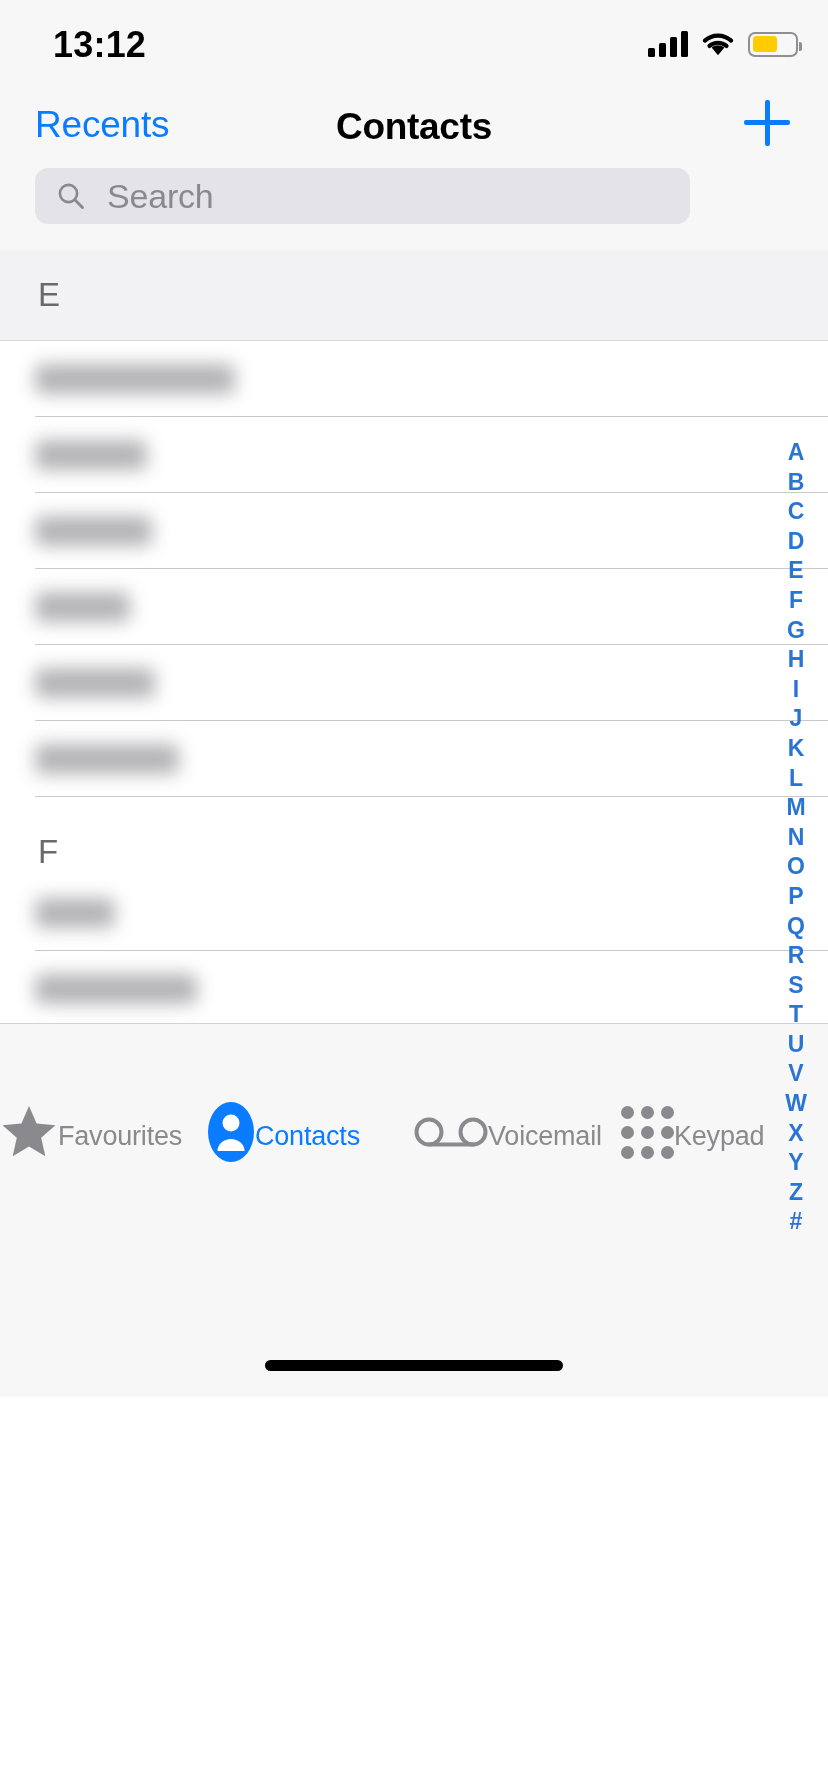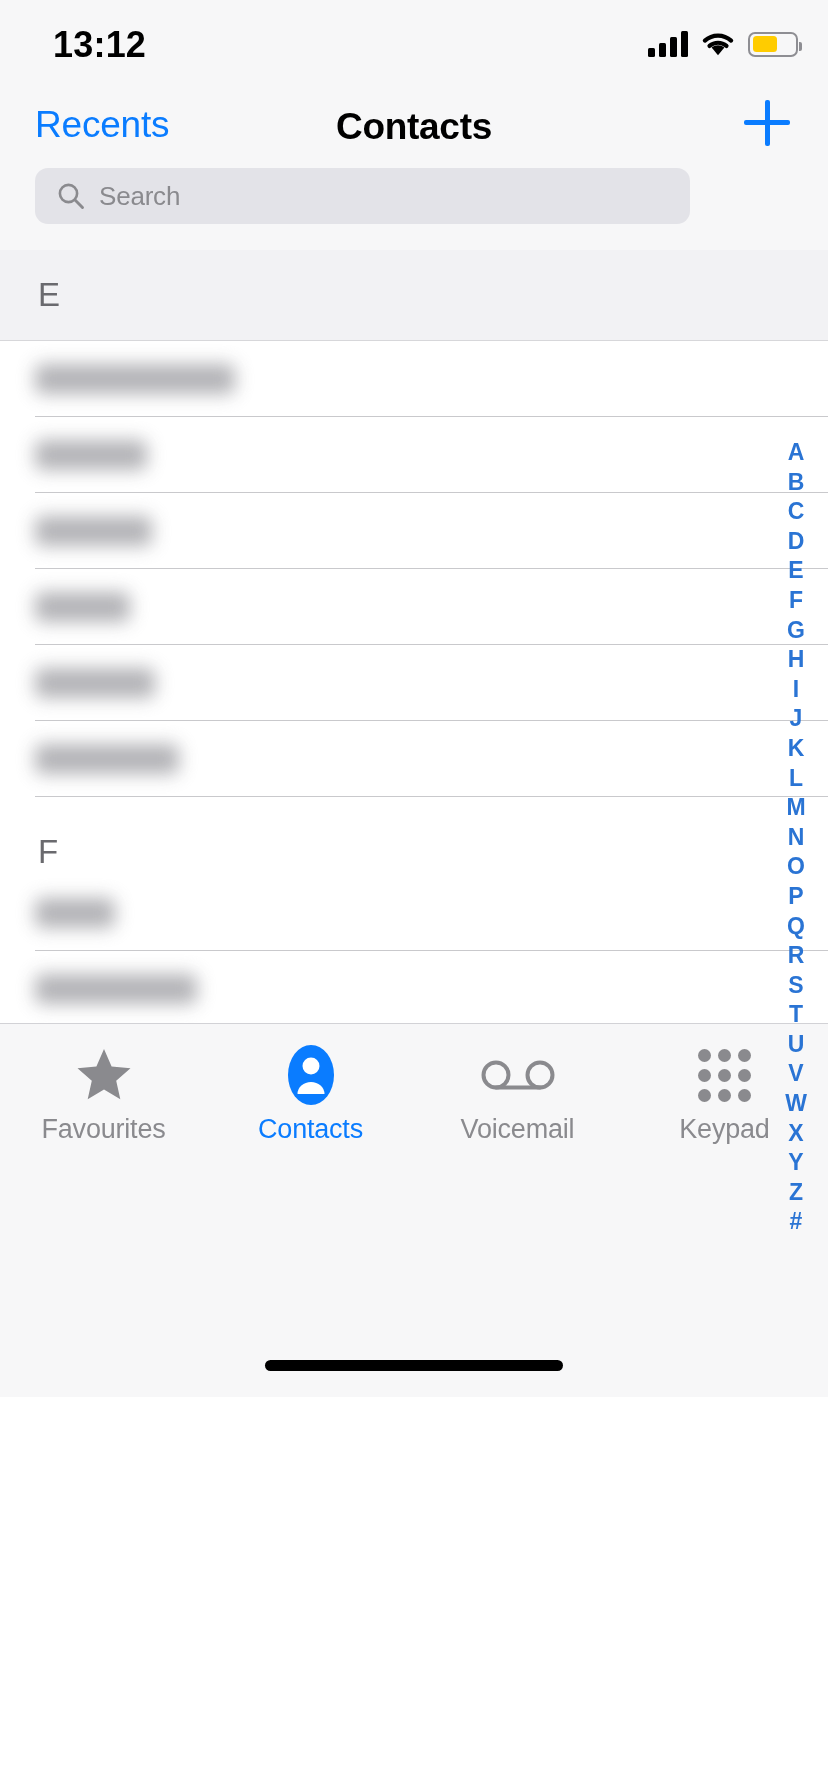--- a/index.html
+++ b/index.html
@@ -66,21 +66,21 @@
   .nav-add::after { left:20.5px; top:0; width:5px; height:46px; }
 
   .search-wrap {
     position:absolute; left:35px; top:76px;
     width:655px; height:56px;
     background:#e3e3e8; border-radius:13px;
     display:flex; align-items:center;
   }
   .search-icon { margin-left:22px; width:28px; height:28px; flex:0 0 auto; }
   .search-placeholder {
-    margin-left:14px; font-size:26px; color:#8a8a8e; letter-spacing:-0.2px;
+    margin-left:22px; font-size:34px; color:#8a8a8e; letter-spacing:-0.2px;
   }
 
   
   .list {
     position:absolute; top:250px; left:0; width:828px; height:1168px;
     background:#ffffff; overflow:hidden;
   }
   .section-header {
     height:91px; background:#f2f2f4;
     display:flex; align-items:center;
@@ -121,21 +121,21 @@
     letter-spacing:0px;
   }
 
   
   .tab-bar {
     position:absolute; bottom:0; left:0; width:828px; height:374px;
     background:#f7f7f8;
     border-top:1px solid #d2d2d6;
   }
   .tabs { display:flex; height:196px; padding-top:20px; }
-  .tab { flex:1; display:flex; flex-direction:column; align-items:center; justify-content:flex-start; }
+  .tab { flex:1; display:flex; flex-direction:row; align-items:center; justify-content:flex-start; }
   .tab-icon { height:62px; display:flex; align-items:center; justify-content:center; }
   .tab-label { margin-top:8px; font-size:27px; color:#8a8a8e; letter-spacing:-0.2px; }
   .tab.active .tab-label { color:#0a7cff; }
 
   .dots-grid { display:grid; grid-template-columns:repeat(3,1fr); gap:7px; }
   .dots-grid i { display:block; width:13px; height:13px; border-radius:50%; background:#8a8a8e; }
 
   .home-indicator {
     position:absolute; bottom:26px; left:50%; transform:translateX(-50%);
     width:298px; height:11px; background:#000; border-radius:6px;

